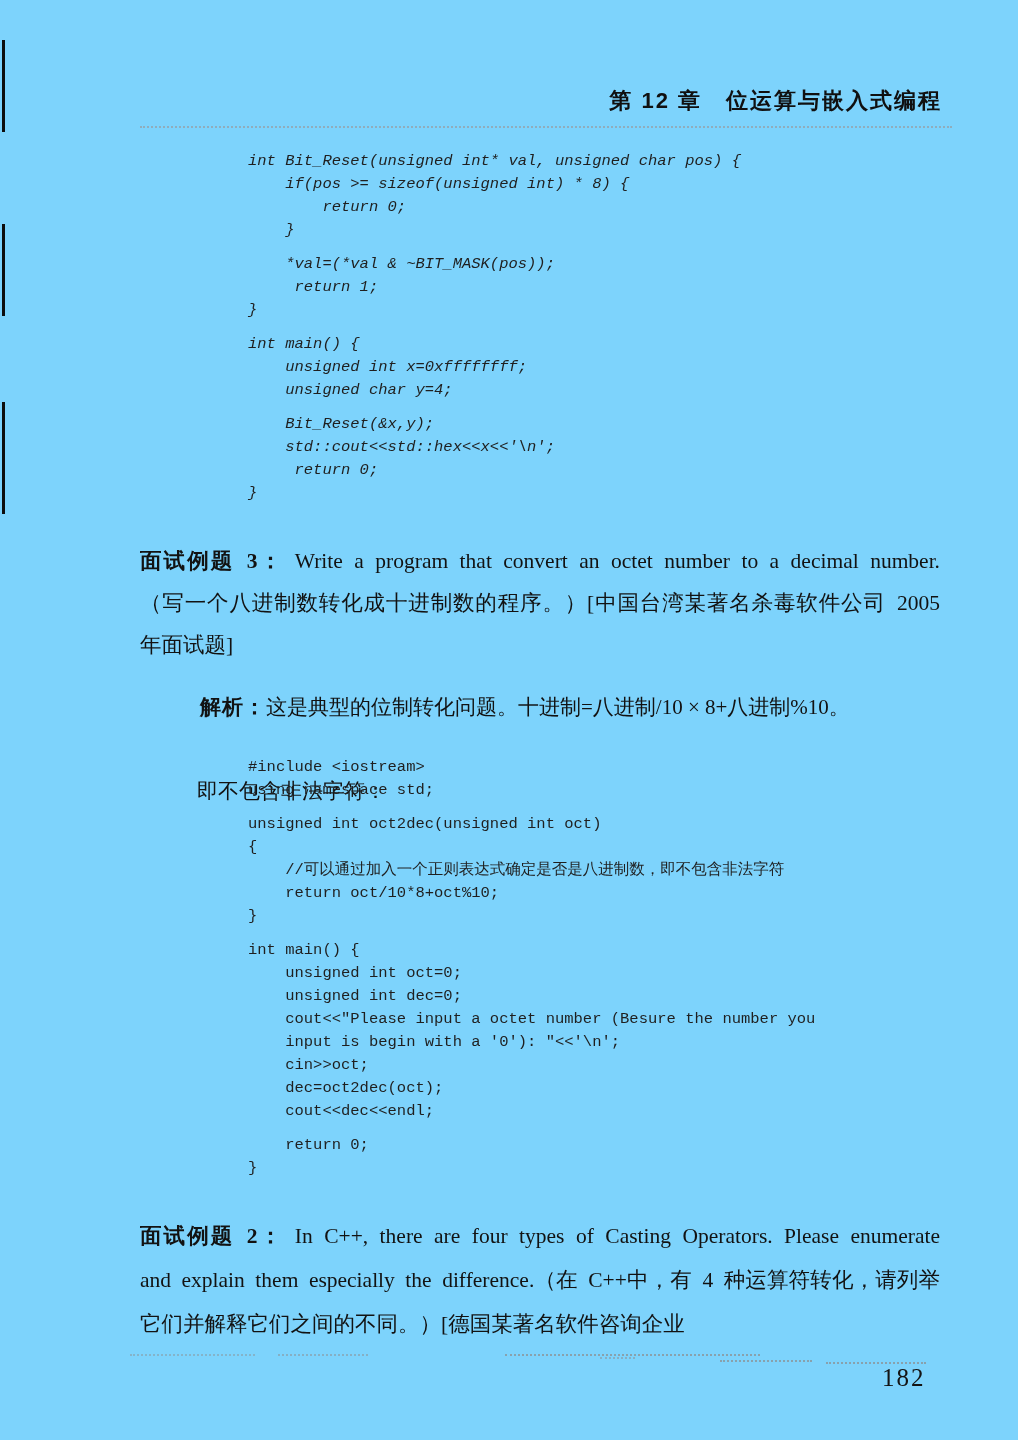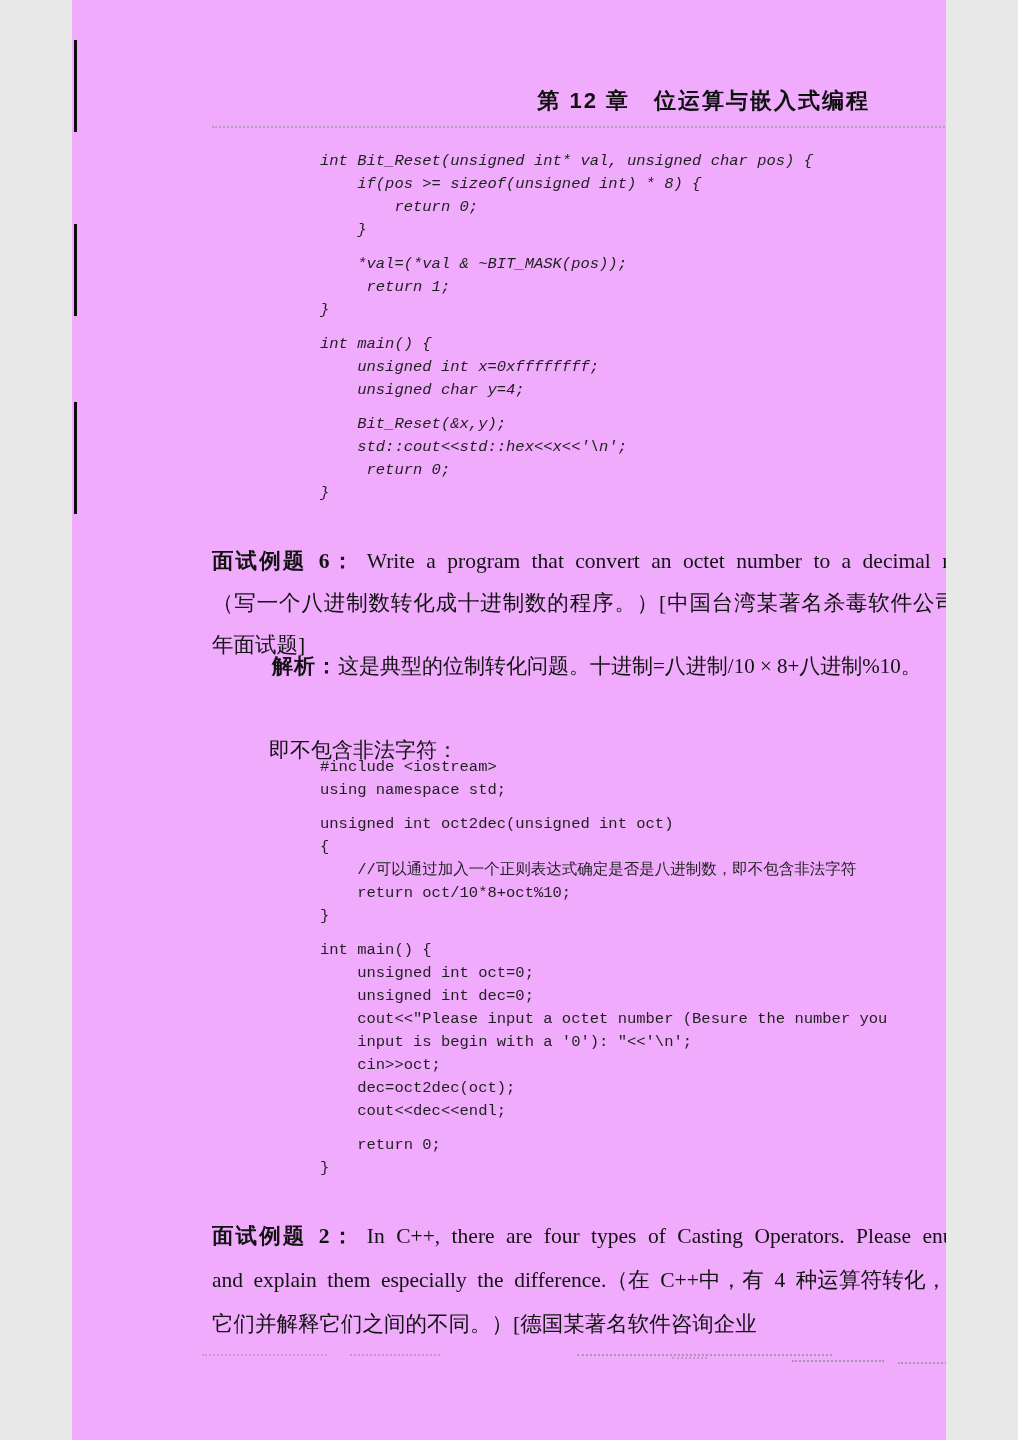--- a/index.html
+++ b/index.html
@@ -1,21 +1,21 @@
 <!DOCTYPE html>
 <html><head>
 <meta charset="utf-8">
 <style>
   html, body { margin: 0; padding: 0; background: #e8e8e8; }
   .page {
     position: relative;
-    width: 874px;
+    width: 1018px;
     height: 1440px;
     margin: 0 auto;
-    background: #f0abfc;
+    background: #7dd3fc;
     overflow: hidden;
     color: #161616;
     font-family: "Liberation Serif", serif;
   }
 
   
   .chapter-header {
     position: absolute;
     top: 86px;
     right: 76px;
@@ -63,20 +63,21 @@
   .para .label { font-weight: bold; letter-spacing: 1px; }
   .problem3 { top: 518px; }
   .problem4 { top: 1192px; line-height: 44px; }
 
   .line-item {
     position: absolute;
     left: 140px;
     width: 810px;
     font-size: 21px;
     color: #121212;
+    margin-top: 41px;
   }
   .analysis  { top: 652px; text-indent: 60px; }
   .answer-label { top: 696px; text-indent: 60px; font-weight: bold; letter-spacing: 1px; }
   .answer-intro { top: 736px; text-indent: 57px; }
   .line-item b { font-weight: bold; letter-spacing: 1px; }
 
   
   .page-number {
     position: absolute;
     left: 882px;
@@ -107,21 +108,21 @@
   <div class="vline vline-1"></div>
   <div class="vline vline-2"></div>
   <div class="vline vline-3"></div>
 
   <div class="chapter-header">第 12 章　位运算与嵌入式编程</div>
   <div class="header-rule"></div>
 
   <div class="code code-block-1"><div class="code-line">int Bit_Reset(unsigned int* val, unsigned char pos) {</div><div class="code-line">    if(pos &gt;= sizeof(unsigned int) * 8) {</div><div class="code-line">        return 0;</div><div class="code-line">    }</div><div class="code-line blank"></div><div class="code-line">    *val=(*val &amp; ~BIT_MASK(pos));</div><div class="code-line">     return 1;</div><div class="code-line">}</div><div class="code-line blank"></div><div class="code-line">int main() {</div><div class="code-line">    unsigned int x=0xffffffff;</div><div class="code-line">    unsigned char y=4;</div><div class="code-line blank"></div><div class="code-line">    Bit_Reset(&amp;x,y);</div><div class="code-line">    std::cout&lt;&lt;std::hex&lt;&lt;x&lt;&lt;'\n';</div><div class="code-line">     return 0;</div><div class="code-line">}</div></div>
 
   <p class="para problem3">
-    <b class="label">面试例题 6：</b>
+    <b class="label">面试例题 3：</b>
     <span>Write a program that convert an octet number to a decimal number.（写一个八进制数转化成十进制数的程序。）[中国台湾某著名杀毒软件公司 2005 年面试题]</span>
   </p>
 
   <div class="line-item analysis">
     <b>解析：</b><span>这是典型的位制转化问题。十进制=八进制/10 × 8+八进制%10。</span>
   </div>
 
   <div class="line-item answer-intro">即不包含非法字符：</div>
 
   <div class="code code-block-2"><div class="code-line">#include &lt;iostream&gt;</div><div class="code-line">using namespace std;</div><div class="code-line blank"></div><div class="code-line">unsigned int oct2dec(unsigned int oct)</div><div class="code-line">{</div><div class="code-line">    //可以通过加入一个正则表达式确定是否是八进制数，即不包含非法字符</div><div class="code-line">    return oct/10*8+oct%10;</div><div class="code-line">}</div><div class="code-line blank"></div><div class="code-line">int main() {</div><div class="code-line">    unsigned int oct=0;</div><div class="code-line">    unsigned int dec=0;</div><div class="code-line">    cout&lt;&lt;"Please input a octet number (Besure the number you</div><div class="code-line">    input is begin with a '0'): "&lt;&lt;'\n';</div><div class="code-line">    cin&gt;&gt;oct;</div><div class="code-line">    dec=oct2dec(oct);</div><div class="code-line">    cout&lt;&lt;dec&lt;&lt;endl;</div><div class="code-line blank"></div><div class="code-line">    return 0;</div><div class="code-line">}</div></div>

